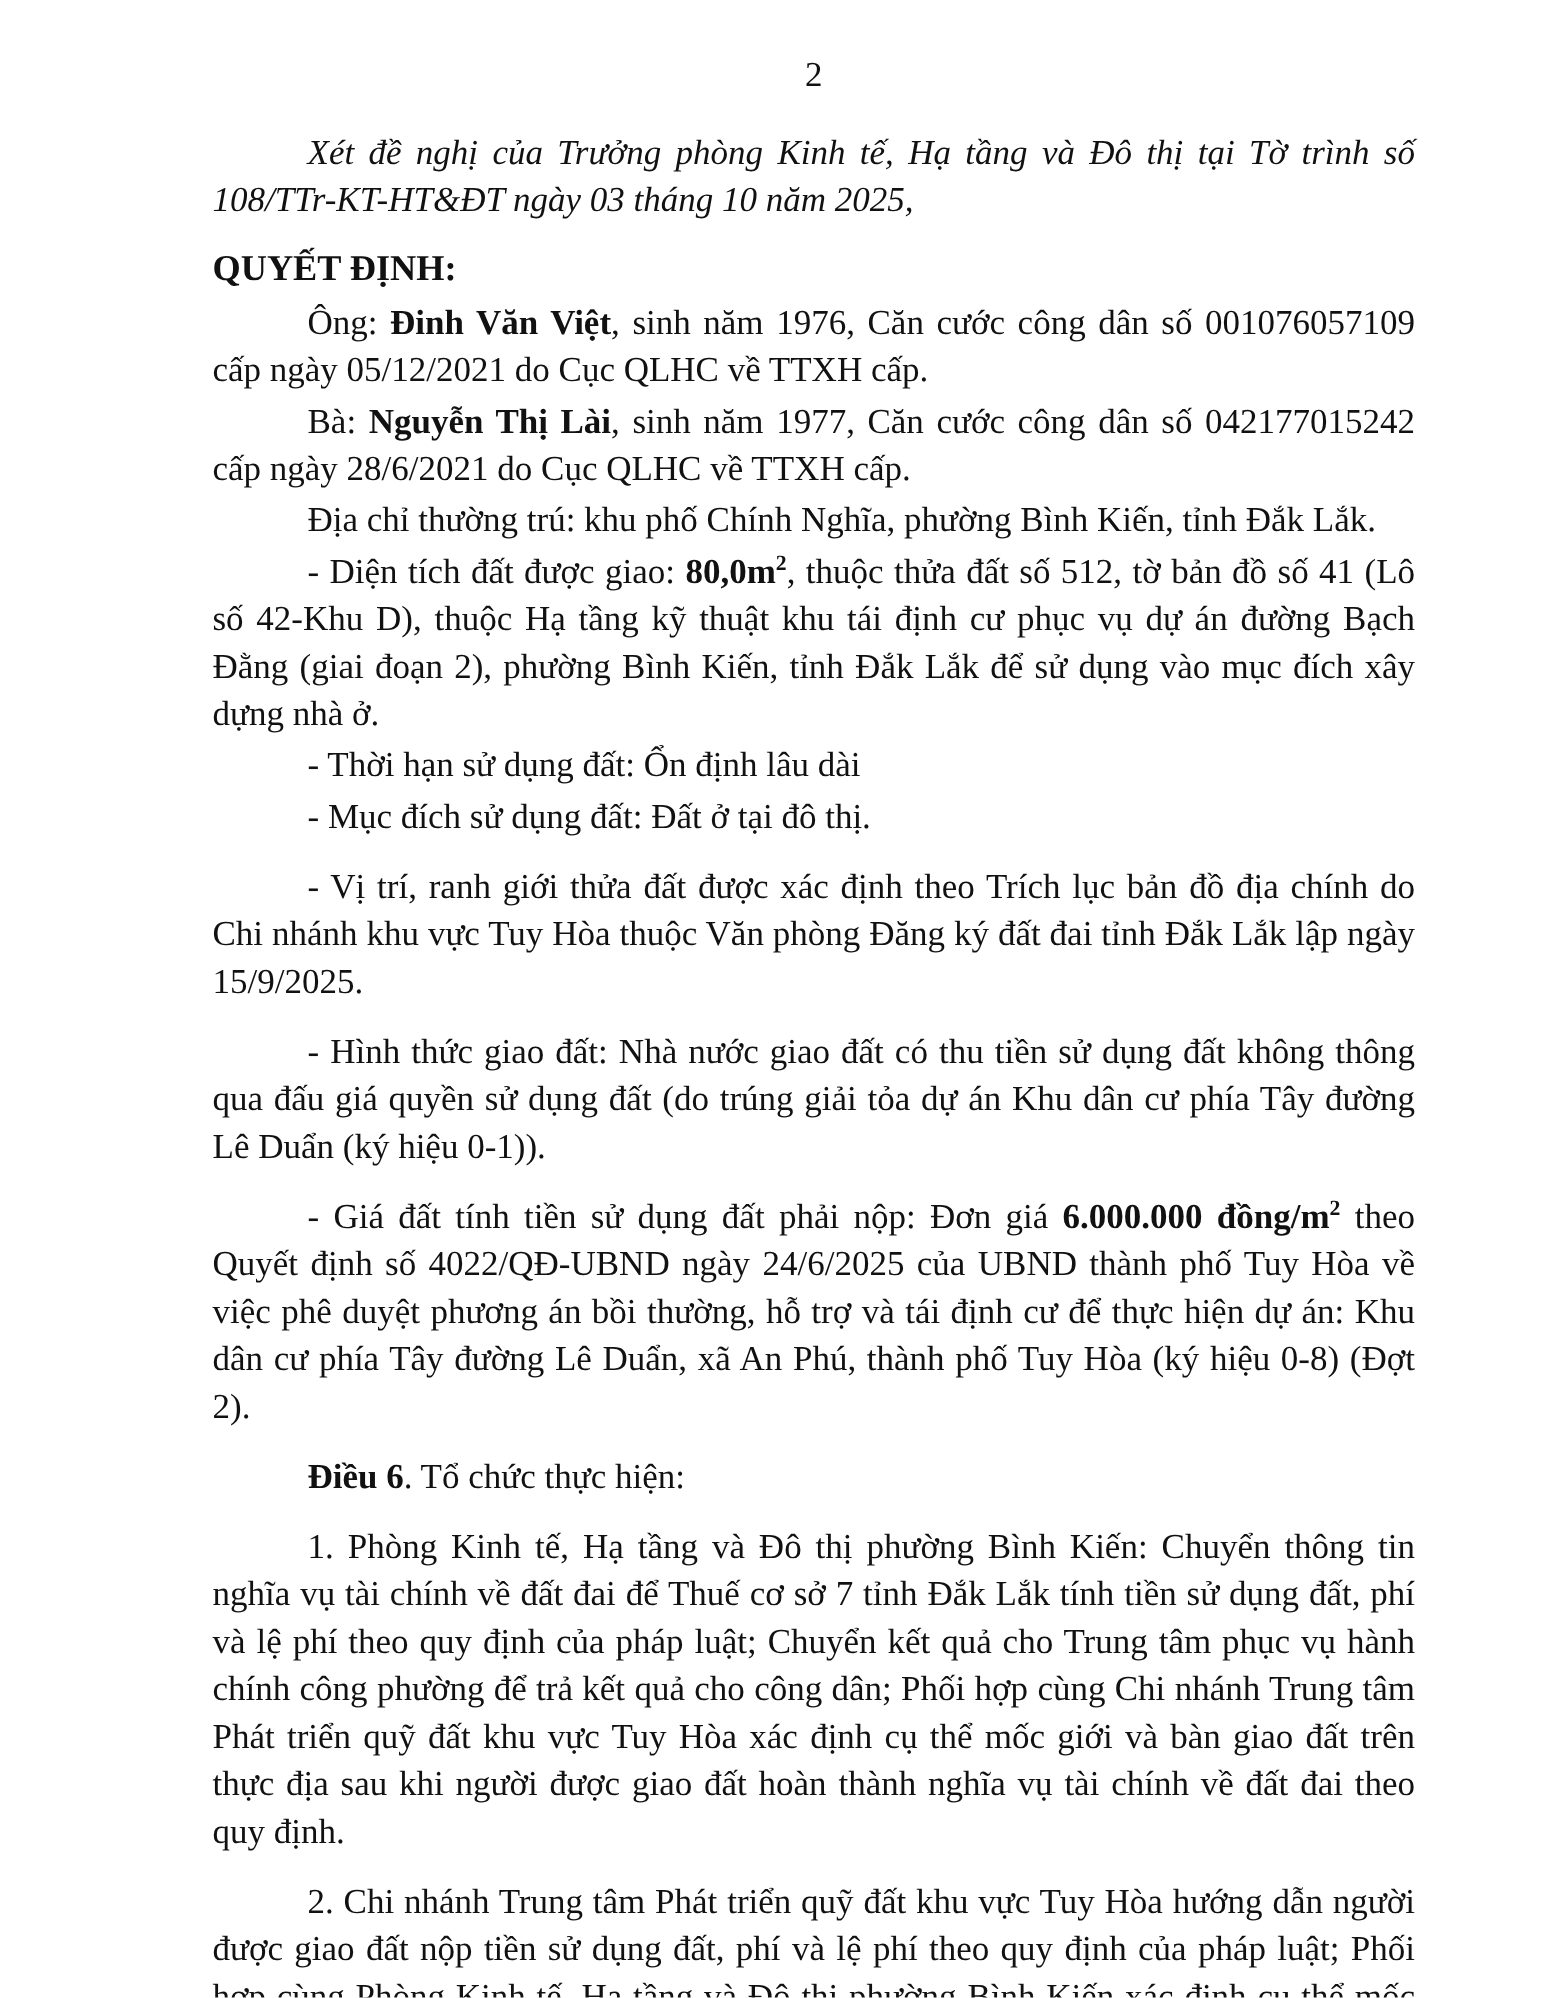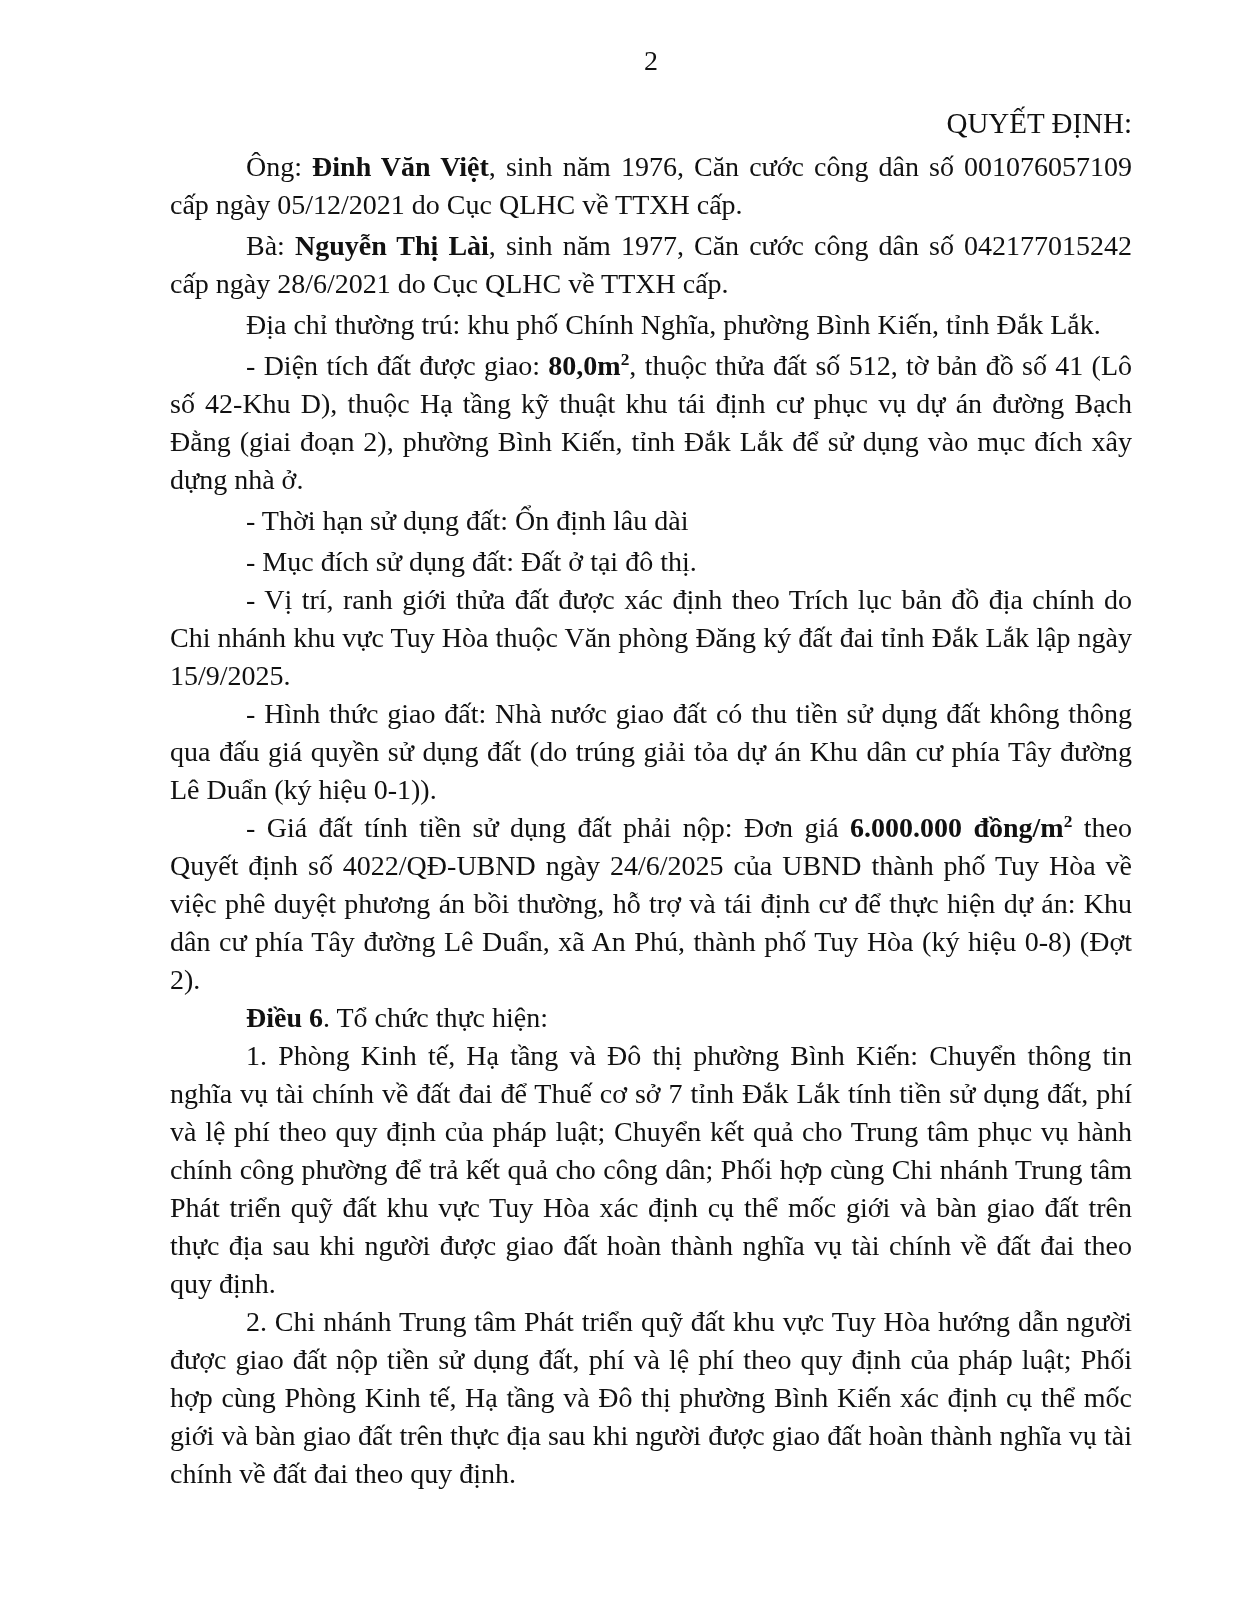--- a/index.html
+++ b/index.html
@@ -33,28 +33,28 @@
   }
   .page-num {
     text-align: center;
     text-indent: 0;
     margin: 0 0 24px 0;
   }
   .preamble {
     font-style: italic;
   }
   .heading {
-    text-align: right;
+    text-align: left;
     text-indent: 0;
-    font-weight: normal;
+    font-weight: bold;
     font-size: 29px;
     margin: 16px 0 6px 0;
   }
   .mt {
-    margin-top: 0;
+    margin-top: 18px;
   }
   .mt-sm {
     margin-top: 3px;
   }
   .b { font-weight: bold; }
   .condensed {
     letter-spacing: -1px;
     word-spacing: -2px;
   }
   sup {
@@ -64,20 +64,21 @@
   }
 </style>
 </head>
 <body>
 
 <div class="page">
   <div class="content">
 
     <p class="p page-num">2</p>
 
+    <p class="p preamble">Xét đề nghị của Trưởng phòng Kinh tế, Hạ tầng và Đô thị tại Tờ trình số 108/TTr-KT-HT&amp;ĐT ngày 03 tháng 10 năm 2025,</p>
 
     <p class="p heading">QUYẾT ĐỊNH:</p>
 
 
     <p class="p"><span>Ông: </span><span class="b">Đinh Văn Việt</span><span>, sinh năm 1976, Căn cước công dân số 001076057109 cấp ngày 05/12/2021 do Cục QLHC về TTXH cấp.</span></p>
 
     <p class="p mt-sm"><span>Bà: </span><span class="b">Nguyễn Thị Lài</span><span>, sinh năm 1977, Căn cước công dân số 042177015242 cấp ngày 28/6/2021 do Cục QLHC về TTXH cấp.</span></p>
 
     <p class="p mt-sm">Địa chỉ thường trú: khu phố Chính Nghĩa, phường Bình Kiến, tỉnh Đắk Lắk.</p>
 

